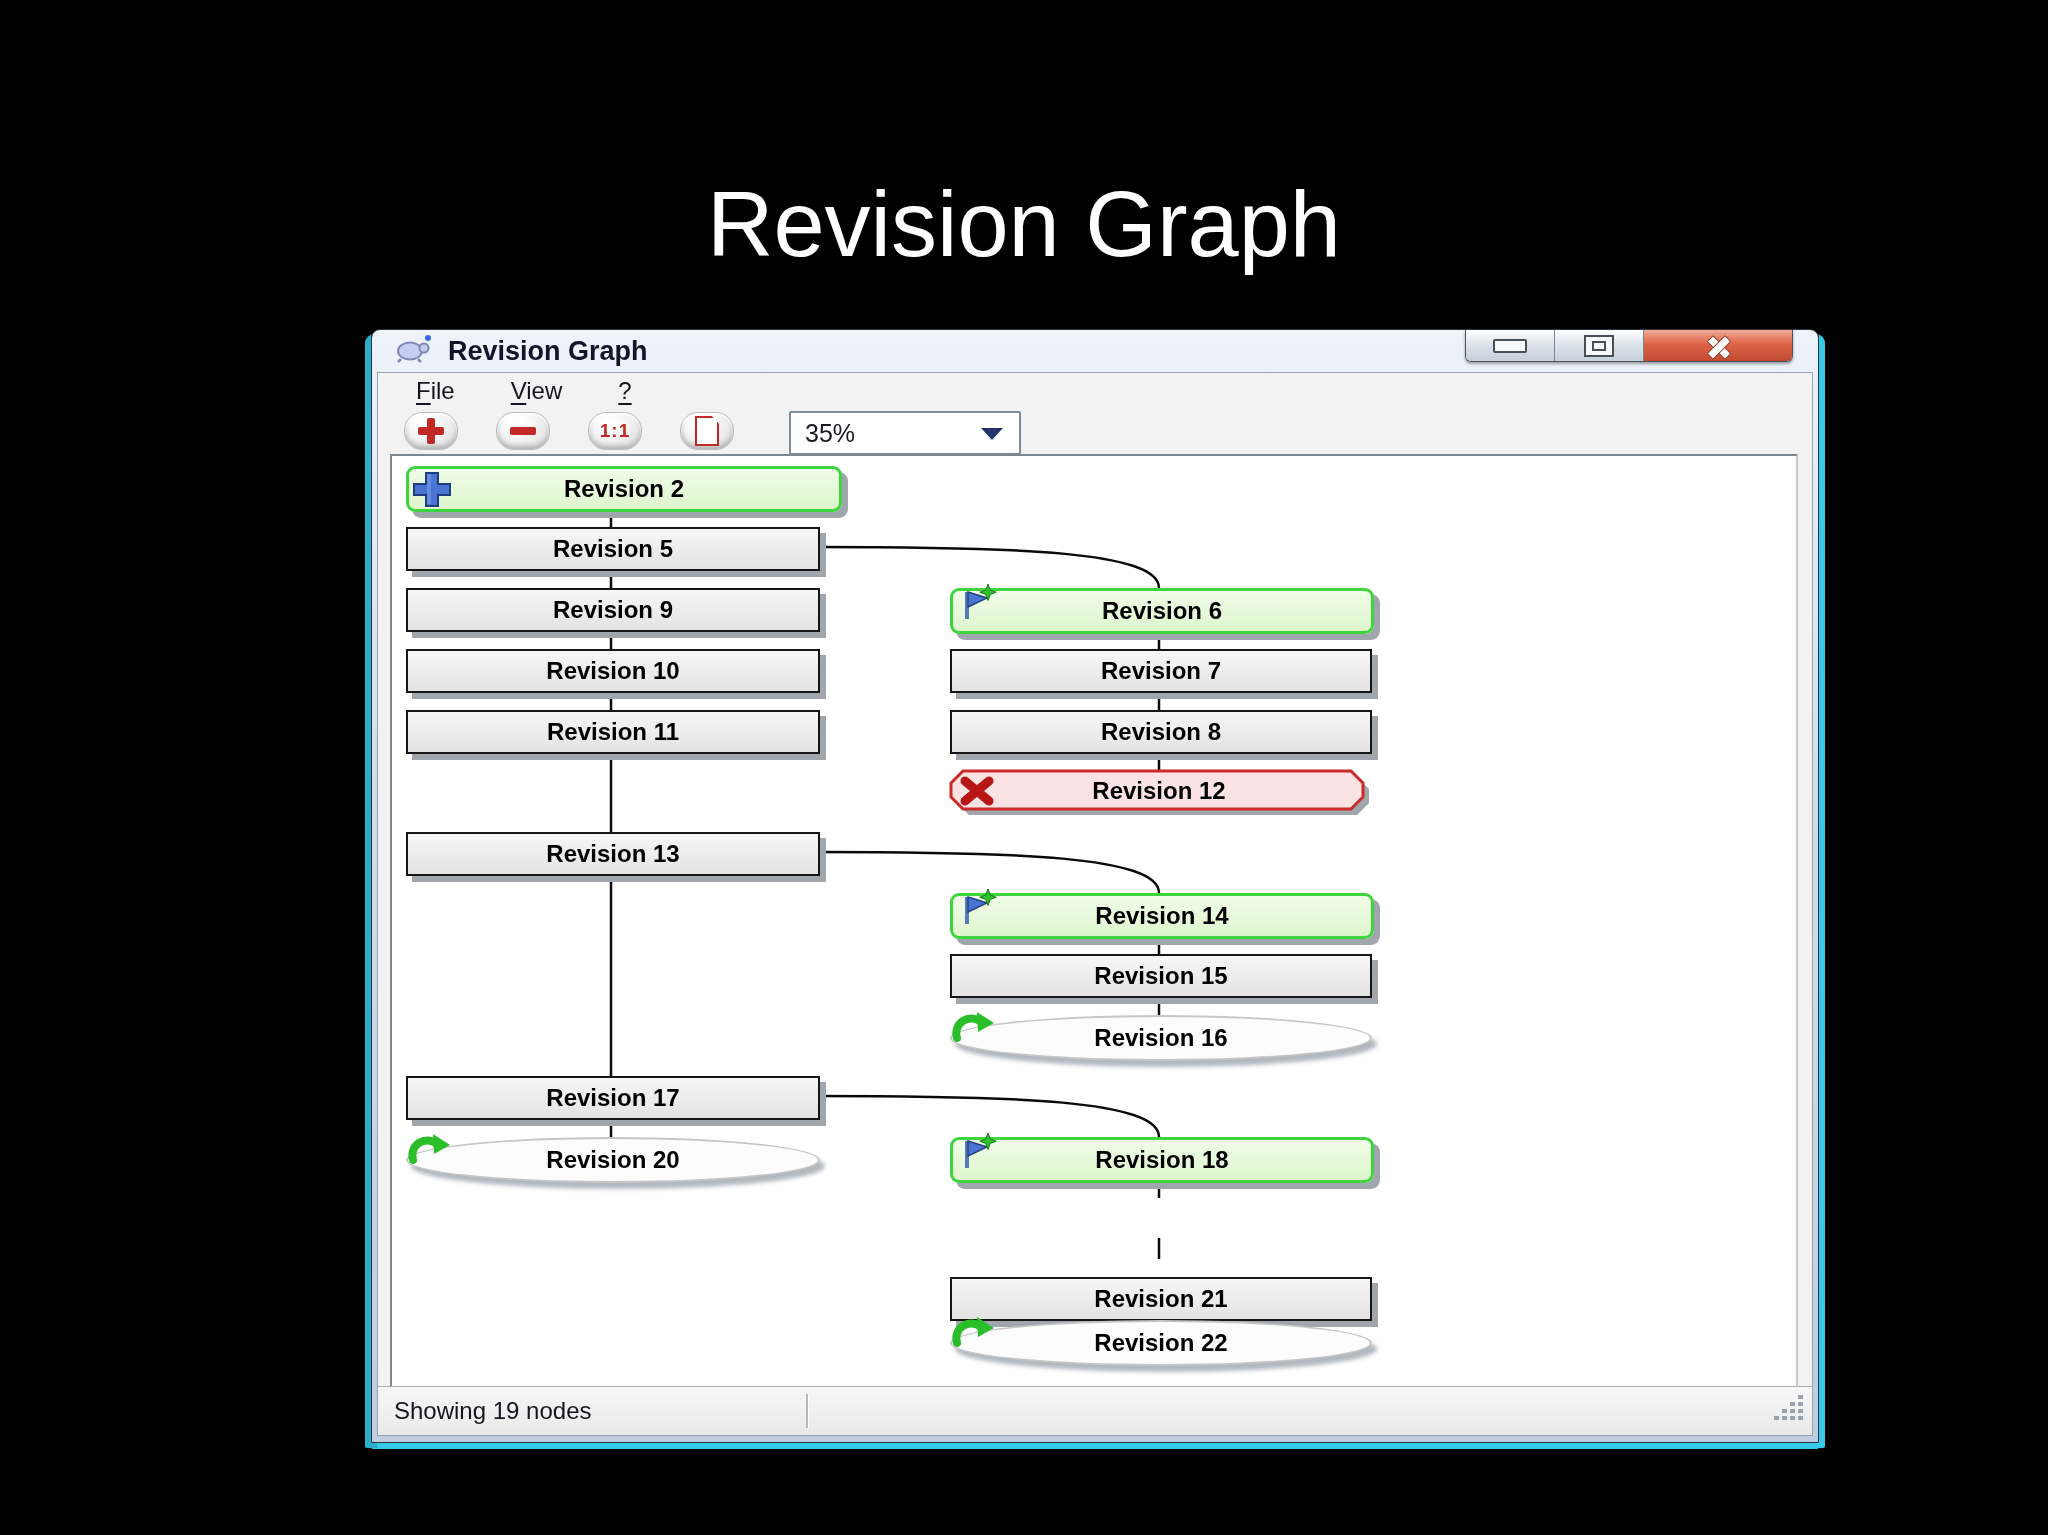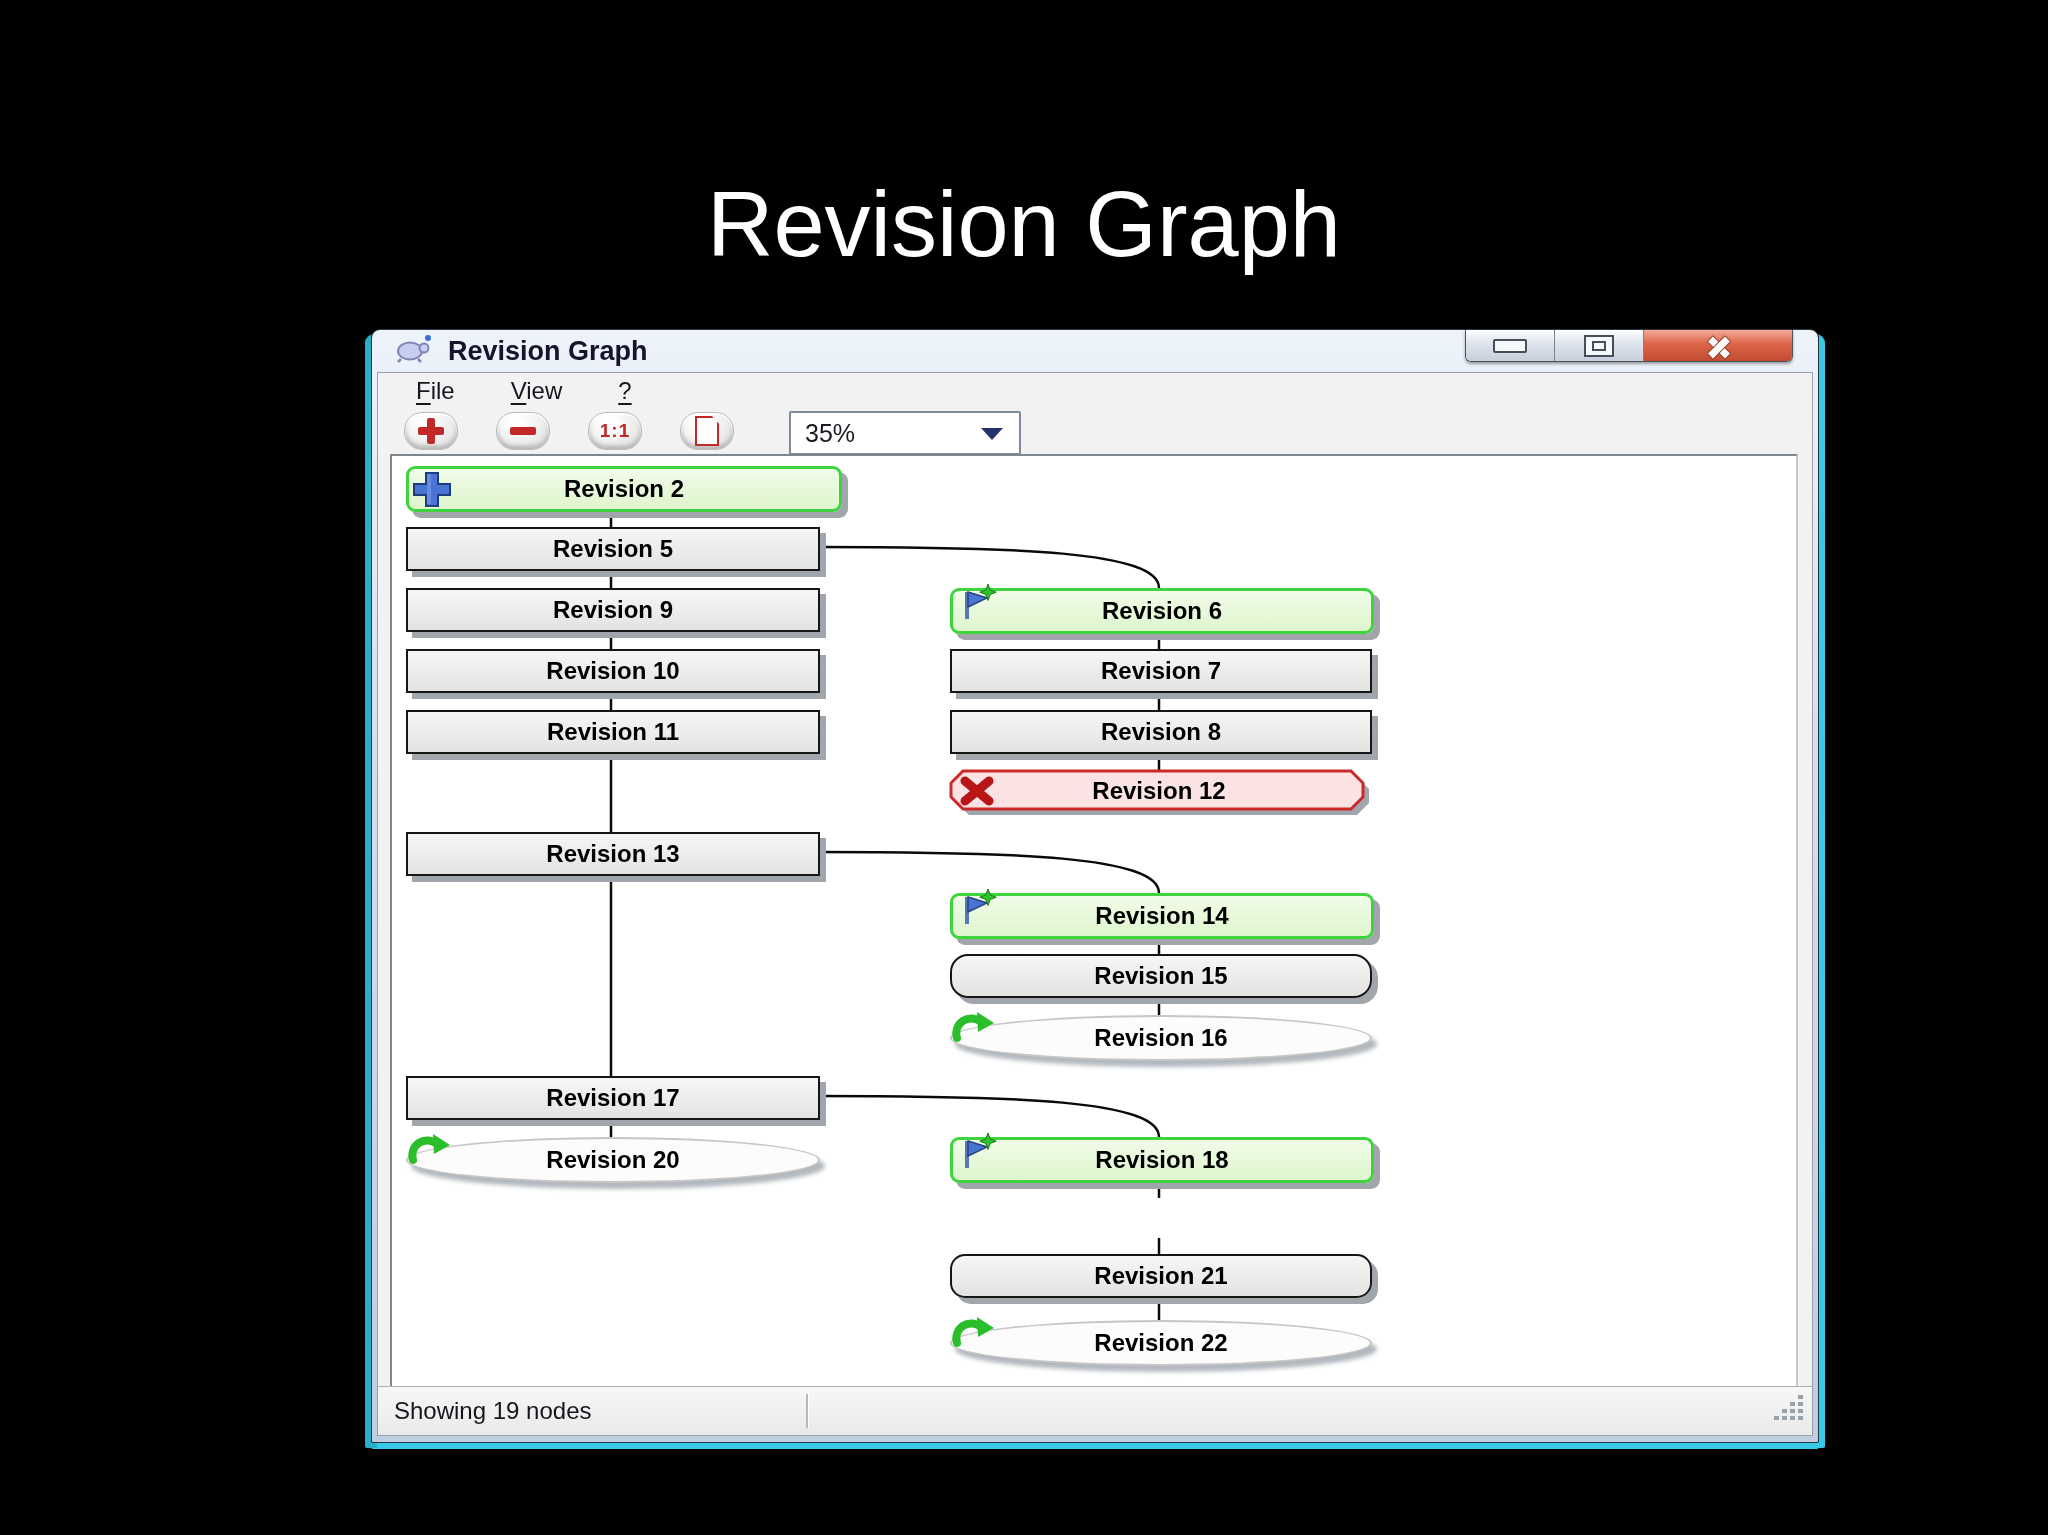--- a/index.html
+++ b/index.html
@@ -265,39 +265,39 @@
             </svg></span>
         </div>
         <div class="node rounded" style="left: 558px; top: 437px; width: 418px;">
           <span class="label">Revision 14</span>
           <span class="node-icon" style="left: 6px; top: -8px;"><svg width="38" height="40" viewBox="0 0 38 40">
               <line x1="8" y1="36" x2="8" y2="9" stroke="#5a78b8" stroke-width="4"></line>
               <path d="M9 9 L28 15 L9 24 Z" fill="#4a74d4" stroke="#24447e" stroke-width="1.5"></path>
               <path d="M29 1 l2.2 6 6 2.2 -6 2.2 -2.2 6 -2.2 -6 -6 -2.2 6 -2.2 z" fill="#2ec22e" stroke="#157a15" stroke-width="1"></path>
             </svg></span>
         </div>
-        <div class="node rect" style="left: 558px; top: 498px; width: 418px; border-radius: 18px;">
+        <div class="node rect" style="left: 558px; top: 498px; width: 418px;">
           <span class="label">Revision 15</span>
         </div>
         <div class="node ellipse" style="left: 558px; top: 559px; width: 418px;">
           <span class="label">Revision 16</span>
           <span class="node-icon" style="left: -2px; top: -10px;"><svg width="46" height="42" viewBox="0 0 46 42">
               <path d="M7 31 A 15 15 0 0 1 31 15" fill="none" stroke="#2abf2a" stroke-width="8" stroke-linecap="round"></path>
               <path d="M27 5 L44 16 L28 25 Z" fill="#2abf2a"></path>
             </svg></span>
         </div>
         <div class="node rounded" style="left: 558px; top: 681px; width: 418px;">
           <span class="label">Revision 18</span>
           <span class="node-icon" style="left: 6px; top: -8px;"><svg width="38" height="40" viewBox="0 0 38 40">
               <line x1="8" y1="36" x2="8" y2="9" stroke="#5a78b8" stroke-width="4"></line>
               <path d="M9 9 L28 15 L9 24 Z" fill="#4a74d4" stroke="#24447e" stroke-width="1.5"></path>
               <path d="M29 1 l2.2 6 6 2.2 -6 2.2 -2.2 6 -2.2 -6 -6 -2.2 6 -2.2 z" fill="#2ec22e" stroke="#157a15" stroke-width="1"></path>
             </svg></span>
         </div>
-        <div class="node rect" style="left: 558px; top: 798px; width: 418px; border-radius: 15px;">
+        <div class="node rect" style="left: 558px; top: 821px; width: 418px;">
           <span class="label">Revision 21</span>
         </div>
         <div class="node ellipse" style="left: 558px; top: 864px; width: 418px;">
           <span class="label">Revision 22</span>
           <span class="node-icon" style="left: -2px; top: -10px;"><svg width="46" height="42" viewBox="0 0 46 42">
               <path d="M7 31 A 15 15 0 0 1 31 15" fill="none" stroke="#2abf2a" stroke-width="8" stroke-linecap="round"></path>
               <path d="M27 5 L44 16 L28 25 Z" fill="#2abf2a"></path>
             </svg></span>
         </div>
       </div>

